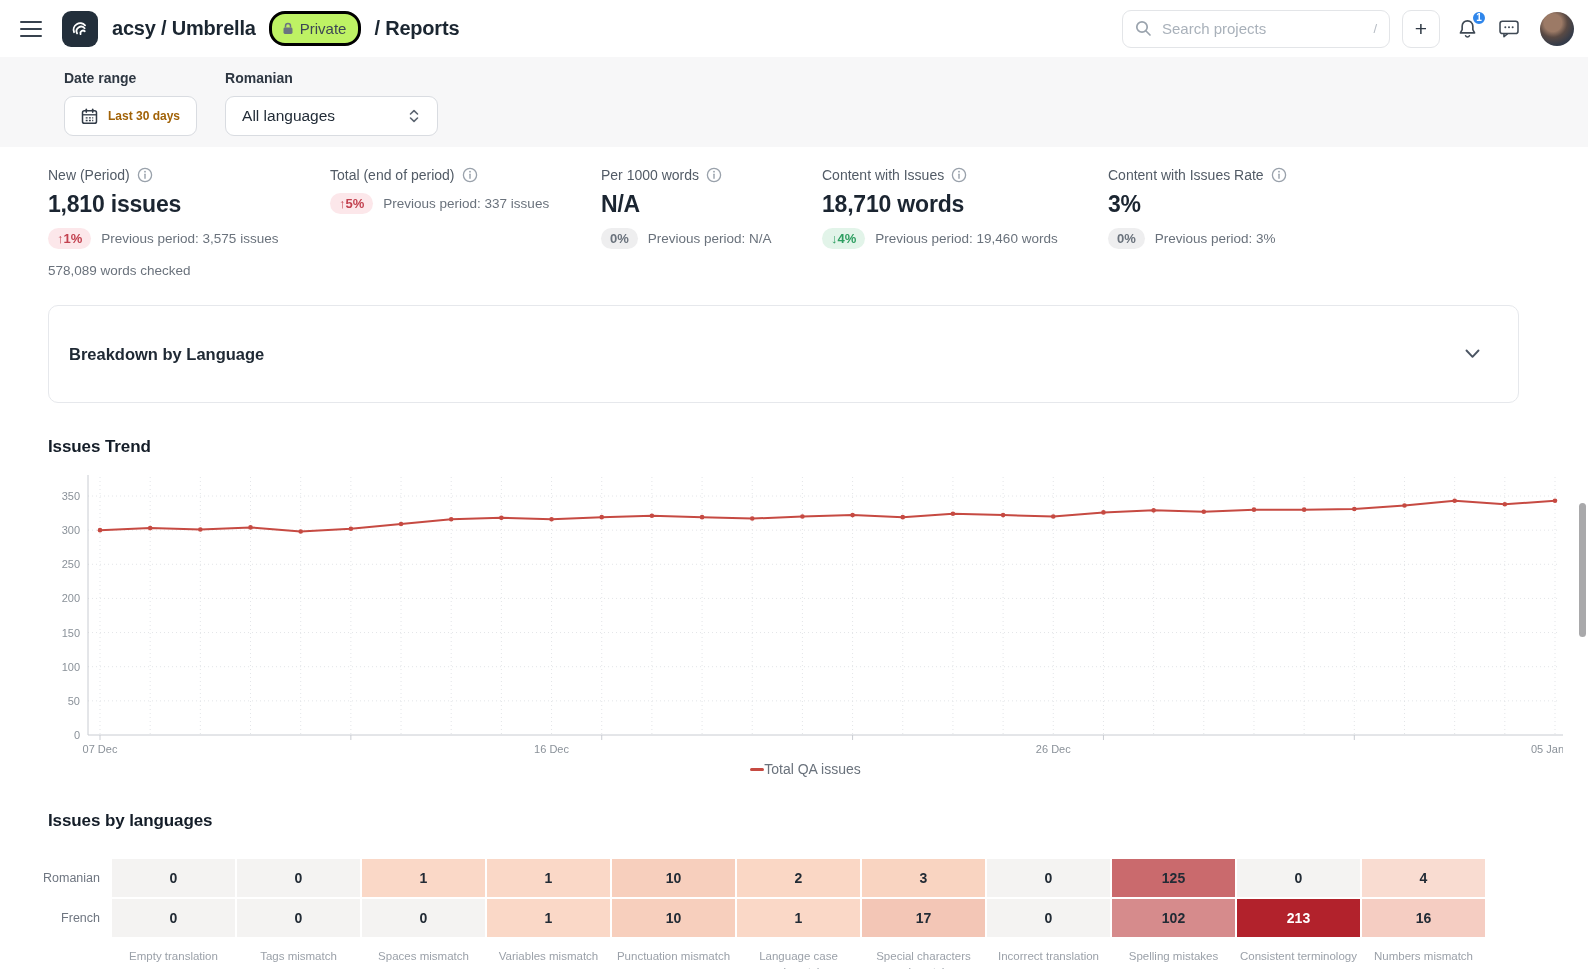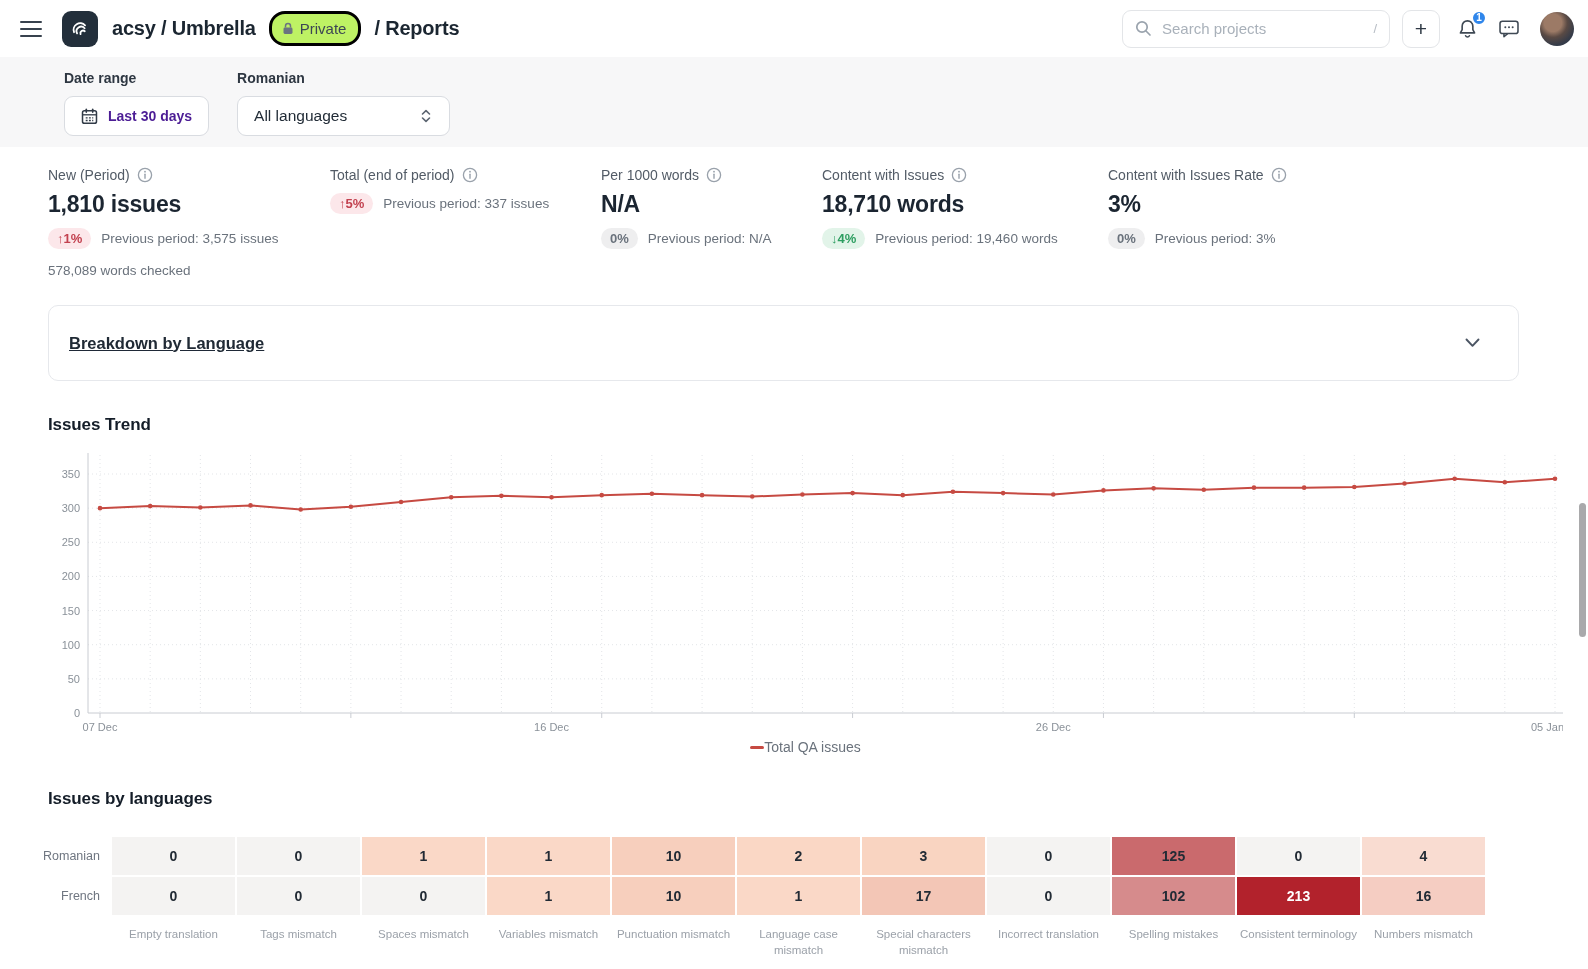--- a/index.html
+++ b/index.html
@@ -21,35 +21,35 @@
   .search-box input { border:none; outline:none; flex:1; font-size:15px; color:#374151; font-family:inherit; background:transparent; }
   .search-box input::placeholder { color:#a9b1ba; }
   .search-slash { color:#b6bcc4; font-size:13px; }
   .plus-btn { width:38px; height:38px; border:1px solid #e3e5e8; border-radius:9px; background:#fff; font-size:21px; line-height:1; color:#2f3945; display:flex; align-items:center; justify-content:center; cursor:pointer; }
   .icon-btn { position:relative; width:30px; height:30px; display:flex; align-items:center; justify-content:center; cursor:pointer; }
   .notif-badge { position:absolute; top:-4px; right:-5px; min-width:16px; height:16px; border-radius:8px; background:#2f86eb; color:#fff; font-size:10px; font-weight:700; display:flex; align-items:center; justify-content:center; border:2px solid #fff; }
   .avatar { width:34px; height:34px; border-radius:50%; background:radial-gradient(circle at 38% 32%, #9c7a66 0 28%, #5a4a44 46%, #343b49 72%); margin-left:4px; cursor:pointer; }
   
   .filter-bar { height:90px; background:#f7f7f8; padding:13px 0 0 64px; display:flex; gap:28px; }
   .filter-label { display:block; font-size:14px; font-weight:600; color:#2e3742; margin-bottom:10px; }
-  .filter-control { height:40px; background:#fff; border:1px solid #d9dce1; border-radius:9px; display:flex; align-items:center; gap:10px; padding:0 16px; font-size:14px; font-weight:600; color:#4c1d95; cursor:pointer; }
+  .filter-control { height:40px; background:#fff; border:1px solid #d9dce1; border-radius:9px; display:flex; align-items:center; gap:10px; padding:0 16px; font-size:12px; font-weight:600; color:#a16207; cursor:pointer; }
   .filter-select { width:213px; justify-content:space-between; font-weight:400; font-size:15.5px; color:#222c37; }
   
   .stats { display:flex; padding:20px 0 0 48px; }
   .stat { }
   .stat-label { display:flex; align-items:center; gap:7px; font-size:14px; color:#525b66; }
   .stat-value { font-size:23px; font-weight:700; color:#1b2531; margin-top:8px; letter-spacing:-0.2px; }
   .stat-prev { margin-top:10px; display:flex; align-items:center; gap:10px; font-size:13.5px; color:#6a727c; }
   .badge { border-radius:11px; padding:3px 9px; font-size:13px; font-weight:600; }
   .badge-red { background:#fce7ea; color:#c2414f; }
   .badge-green { background:#e2f4e9; color:#2d9e60; }
   .badge-neutral { background:#eeeeef; color:#6a727c; }
   .stat-extra { margin-top:14px; font-size:13.5px; color:#6a727c; }
   
-  .breakdown { margin:27px 0 0 48px; width:1471px; height:76px; border:1px solid #e6e8ec; border-radius:10px; background:#fff; display:flex; align-items:center; justify-content:space-between; padding:0 38px 0 20px; cursor:pointer;text-decoration:underline; }
+  .breakdown { margin:27px 0 0 48px; width:1471px; height:98px; border:1px solid #e6e8ec; border-radius:10px; background:#fff; display:flex; align-items:center; justify-content:space-between; padding:0 38px 0 20px; cursor:pointer; }
   .breakdown-title { font-size:16.5px; font-weight:600; color:#202a35; }
   
   .section-heading { margin:34px 0 0 48px; font-size:17px; font-weight:700; color:#141d28; letter-spacing:-0.1px; }
   
   .chart-wrap { margin:12px 0 0 48px; width:1515px; height:292px; }
   .legend { width:1515px; margin-left:48px; display:flex; justify-content:center; align-items:center; font-size:14px; color:#6a727c; }
   .legend-dash { width:14px; height:3px; border-radius:2px; }
   
   .heatmap-heading { }
   .heatmap { margin:28px 0 0 48px; width:1437px; display:grid; grid-template-columns:62px repeat(11, 1fr); gap:2px; }

